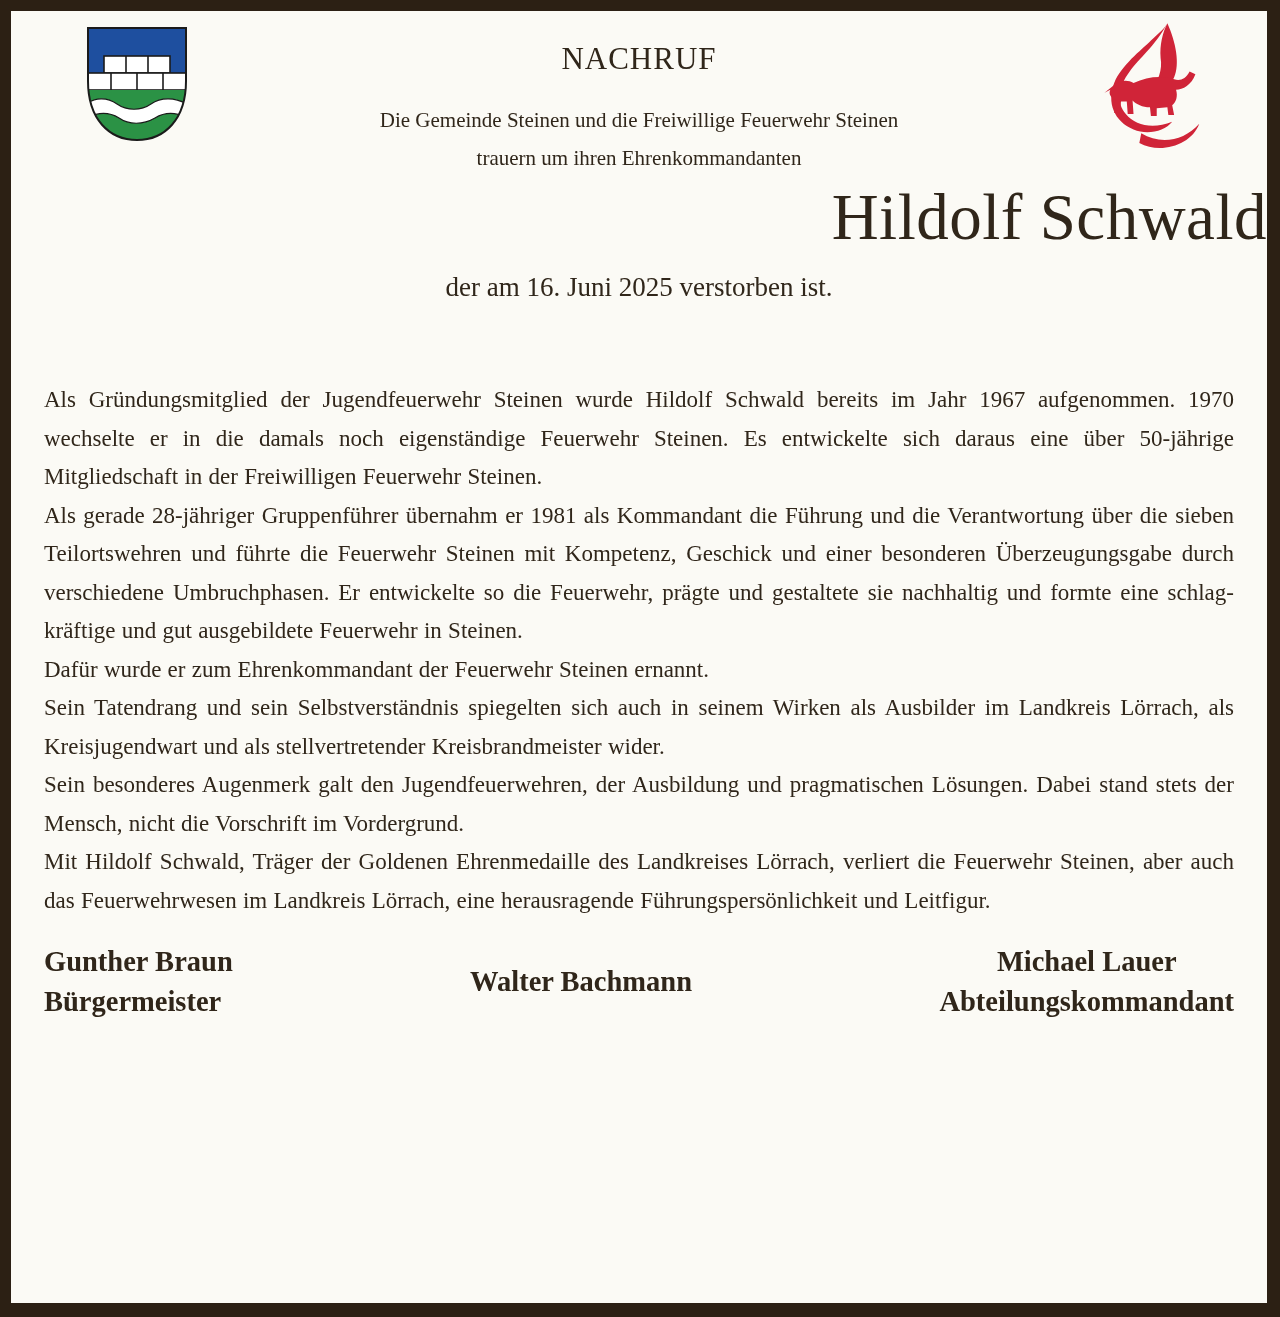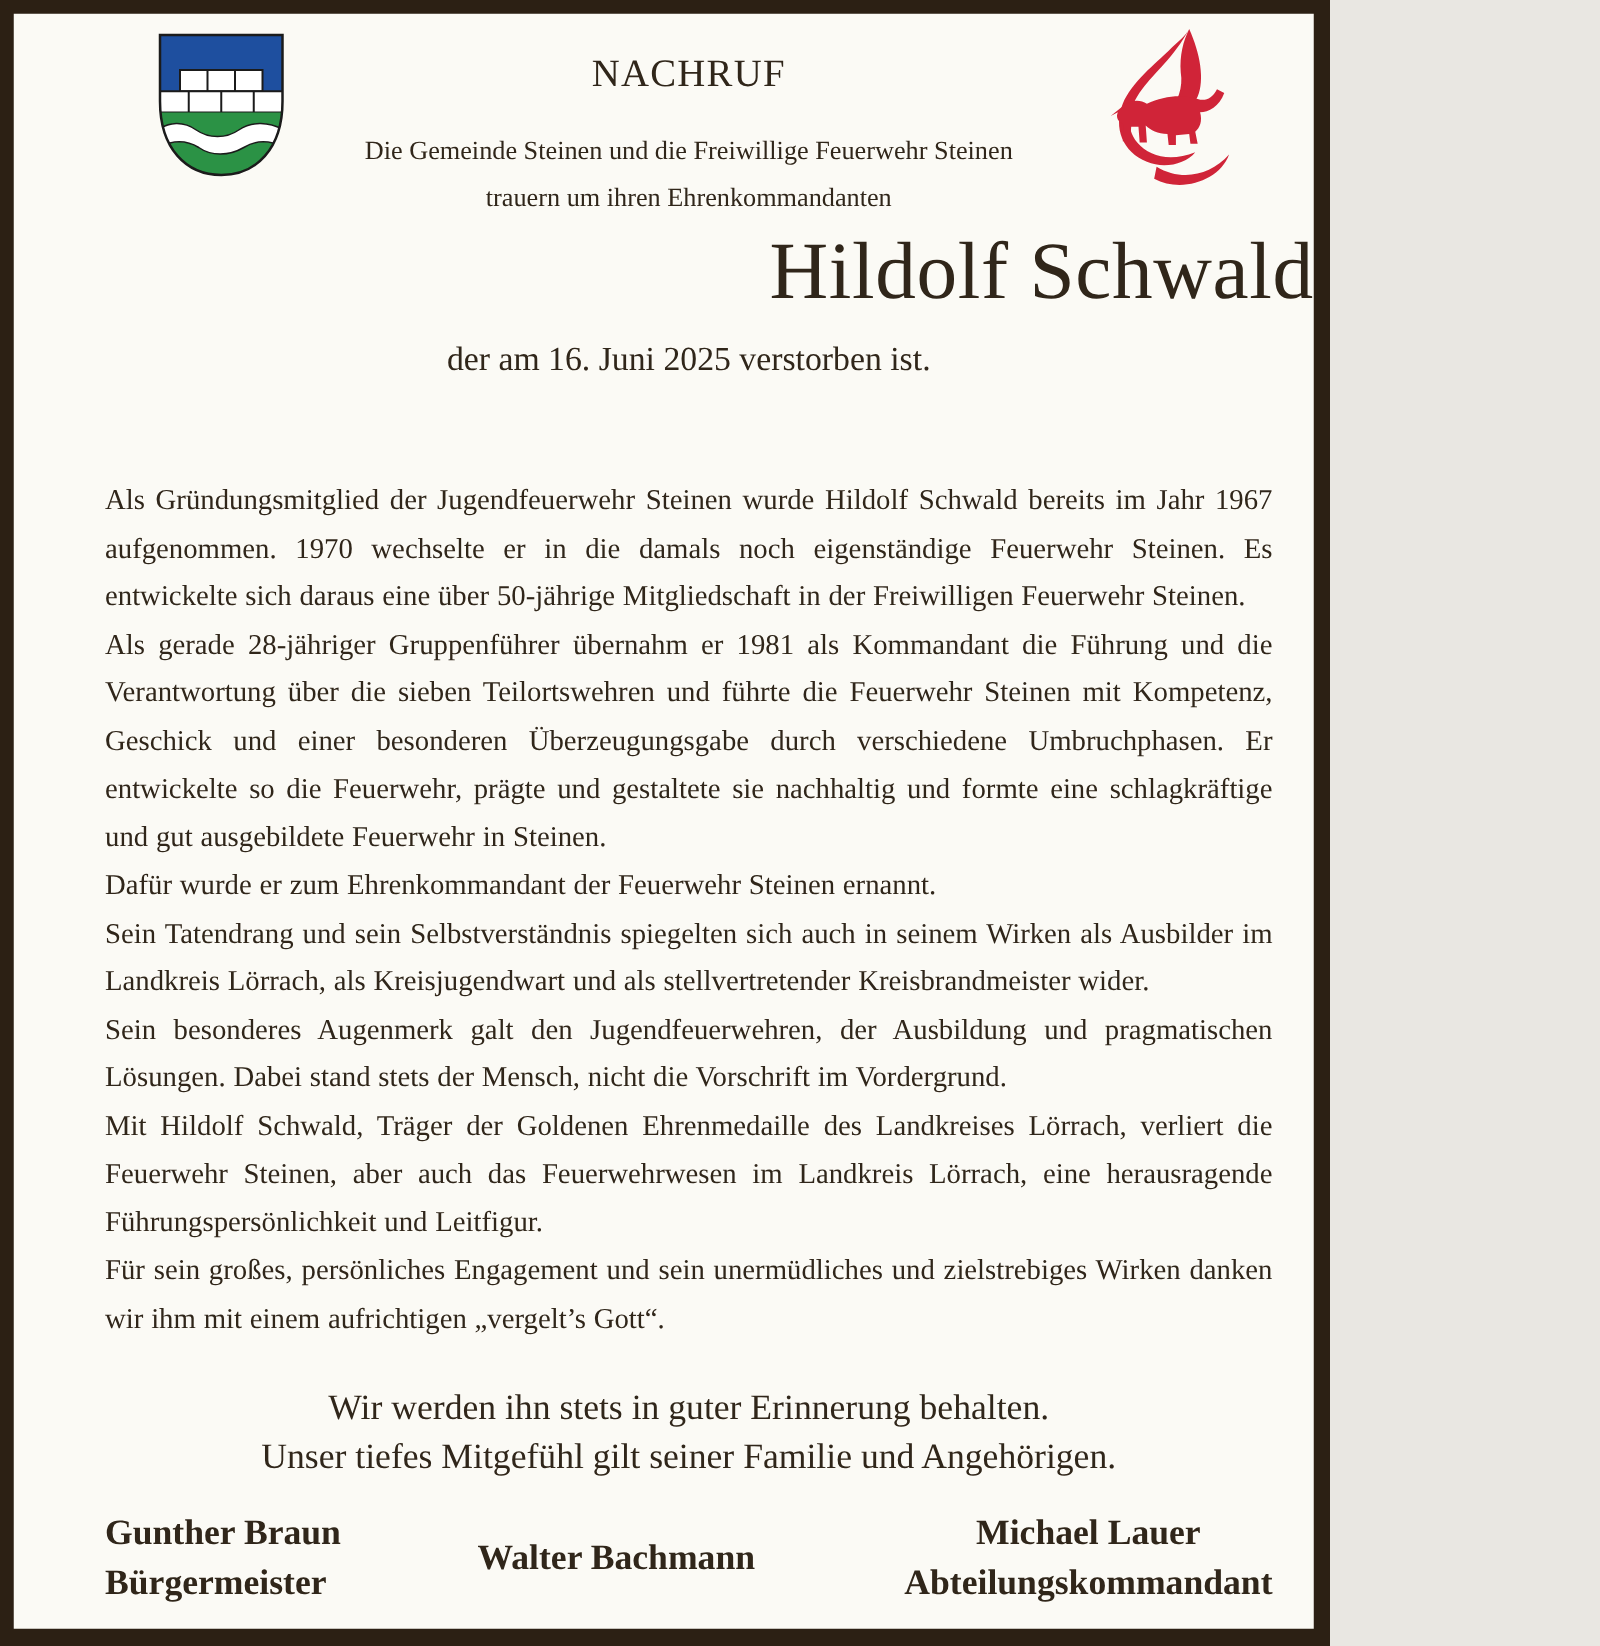--- a/index.html
+++ b/index.html
@@ -3,29 +3,28 @@
 <meta charset="utf-8">
 <style>
   html, body { margin: 0; padding: 0; }
   body {
     width: 1280px; height: 1317px;
     font-family: "Liberation Serif", serif;
     background: #e9e7e2;
   }
   .frame {
     box-sizing: border-box;
-    width: 1064px; height: 1317px;
+    width: 1280px; height: 1317px;
     border: 11px solid #2c2014;
     border-bottom-width: 14px;
     border-right-width: 13px;
     background: #fbfaf5;
     color: #30261a;
     position: relative;
     overflow: hidden;
-    padding-left: 40px;
   }
   .header { position: relative; padding-top: 30px; min-height: 318px; }
   .crest {
     position: absolute; left: 74px; top: 14px;
     width: 104px; height: 118px;
   }
   .emblem {
     position: absolute; right: 60px; top: 10px;
     width: 116px; height: 128px;
   }
@@ -123,27 +122,22 @@
     <div class="death-line">der am 16. Juni 2025 verstorben ist.</div>
   </div>
 
   <div class="bodytext">
     <p>Als Gründungsmitglied der Jugendfeuerwehr Steinen wurde Hildolf Schwald bereits im Jahr 1967 aufgenommen. 1970 wechselte er in die damals noch eigenständige Feuerwehr Steinen. Es entwickelte sich daraus eine über 50-jährige Mitgliedschaft in der Freiwilligen Feuerwehr Steinen.</p>
     <p>Als gerade 28-jähriger Gruppenführer übernahm er 1981 als Kommandant die Führung und die Verantwortung über die sieben Teilortswehren und führte die Feuerwehr Steinen mit Kompetenz, Geschick und einer besonderen Überzeugungsgabe durch verschiedene Umbruchphasen. Er entwickelte so die Feuerwehr, prägte und gestaltete sie nachhaltig und formte eine schlag­kräftige und gut ausgebildete Feuerwehr in Steinen.</p>
     <p>Dafür wurde er zum Ehrenkommandant der Feuerwehr Steinen ernannt.</p>
     <p>Sein Tatendrang und sein Selbstverständnis spiegelten sich auch in seinem Wirken als Ausbilder im Landkreis Lörrach, als Kreisjugendwart und als stellvertretender Kreisbrandmeister wider.</p>
     <p>Sein besonderes Augenmerk galt den Jugendfeuerwehren, der Ausbildung und pragmatischen Lösungen. Dabei stand stets der Mensch, nicht die Vorschrift im Vordergrund.</p>
     <p>Mit Hildolf Schwald, Träger der Goldenen Ehrenmedaille des Landkreises Lörrach, verliert die Feuerwehr Steinen, aber auch das Feuerwehrwesen im Landkreis Lörrach, eine herausragende Führungspersönlichkeit und Leitfigur.</p>
-    <p>Für sein großes, persönliches Engagement und sein unermüdliches und zielstrebiges Wirken danken wir ihm mit einem aufrichtigen „vergelt’s Gott“.</p>
   </div>
 
-  <div class="closing">
-    <div>Wir werden ihn stets in guter Erinnerung behalten.</div>
-    <div>Unser tiefes Mitgefühl gilt seiner Familie und Angehörigen.</div>
-  </div>
 
   <div class="signatures">
     <div class="sig-left">
       <div>Gunther Braun</div>
       <div>Bürgermeister</div>
     </div>
     <div class="sig-mid">
       <div>Walter Bachmann</div>
     </div>
     <div class="sig-right">

